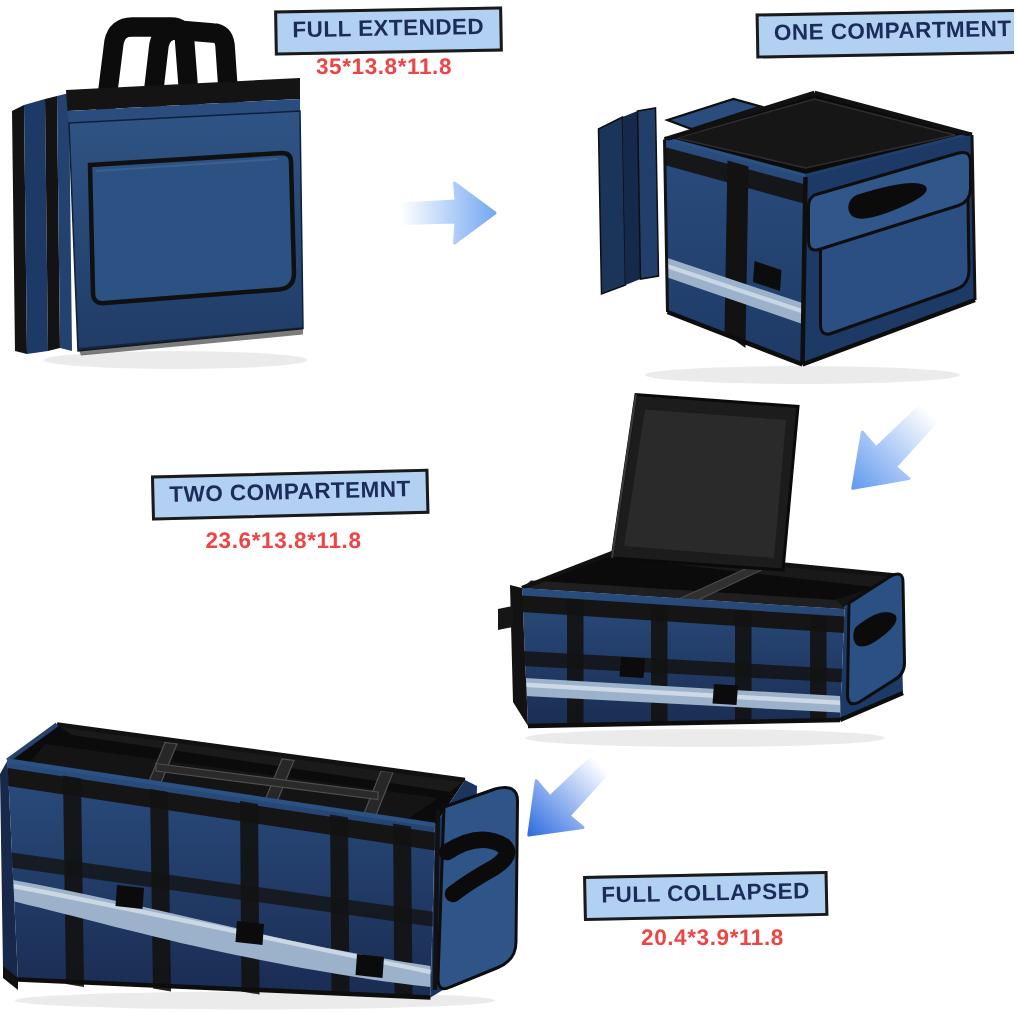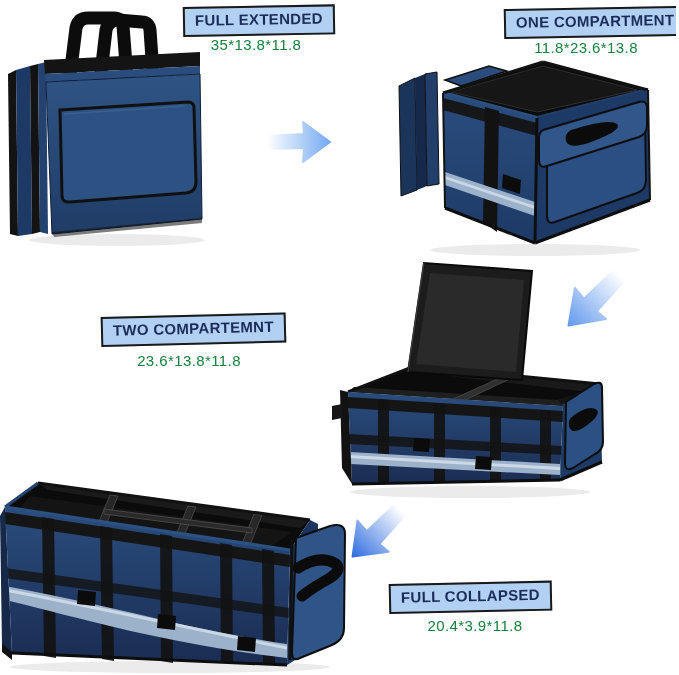--- a/index.html
+++ b/index.html
@@ -20,22 +20,22 @@
     position:absolute;background:#b1d0f2;border:2px solid #1a1a1a;
     color:#1c2c58;font-weight:bold;font-size:15px;line-height:1.25;
     padding:3px 10px 4px;letter-spacing:.3px;white-space:nowrap;
     transform-origin:left center;
   }
   .l1{left:183px;top:7px;transform:rotate(-1deg);}
   .l2{left:504px;top:9px;transform:rotate(-1deg);}
   .l3{left:101px;top:317px;transform:rotate(-1.4deg);}
   .l4{left:389px;top:584px;transform:rotate(-1.2deg);}
   .dims{
-    position:absolute;color:#15803d;font-size:15px;letter-spacing:.4px;
-    text-align:center;white-space:nowrap;
+    position:absolute;color:#ef4444;font-size:15px;letter-spacing:.4px;
+    text-align:center;white-space:nowrap;font-weight:bold;
   }
   .d1{left:186px;top:36px;width:140px;}
   .d2{left:506px;top:39px;width:160px;}
   .d3{left:103px;top:352px;width:172px;}
   .d4{left:395px;top:617px;width:160px;}
 </style>
 </head>
 <body>
 
 <div id="canvas">
@@ -246,21 +246,20 @@
       <g transform="rotate(135 38 36)">
         <path d="M5,30 L44,28 L43,16 L72,38 L43,60 L44,46 L5,45 Z" fill="url(#ag3)" stroke="url(#ag3)" stroke-width="2" stroke-linejoin="round"></path>
       </g>
     </svg>
   </div>
 
   <div class="stage-label l1">FULL EXTENDED</div>
   <div class="dims d1">35*13.8*11.8</div>
 
   <div class="stage-label l2">ONE COMPARTMENT</div>
-  <div class="dims d2">11.8*23.6*13.8</div>
 
   <div class="stage-label l3">TWO COMPARTEMNT</div>
   <div class="dims d3">23.6*13.8*11.8</div>
 
   <div class="stage-label l4">FULL COLLAPSED</div>
   <div class="dims d4">20.4*3.9*11.8</div>
 
 </div>
 
 </body></html>

